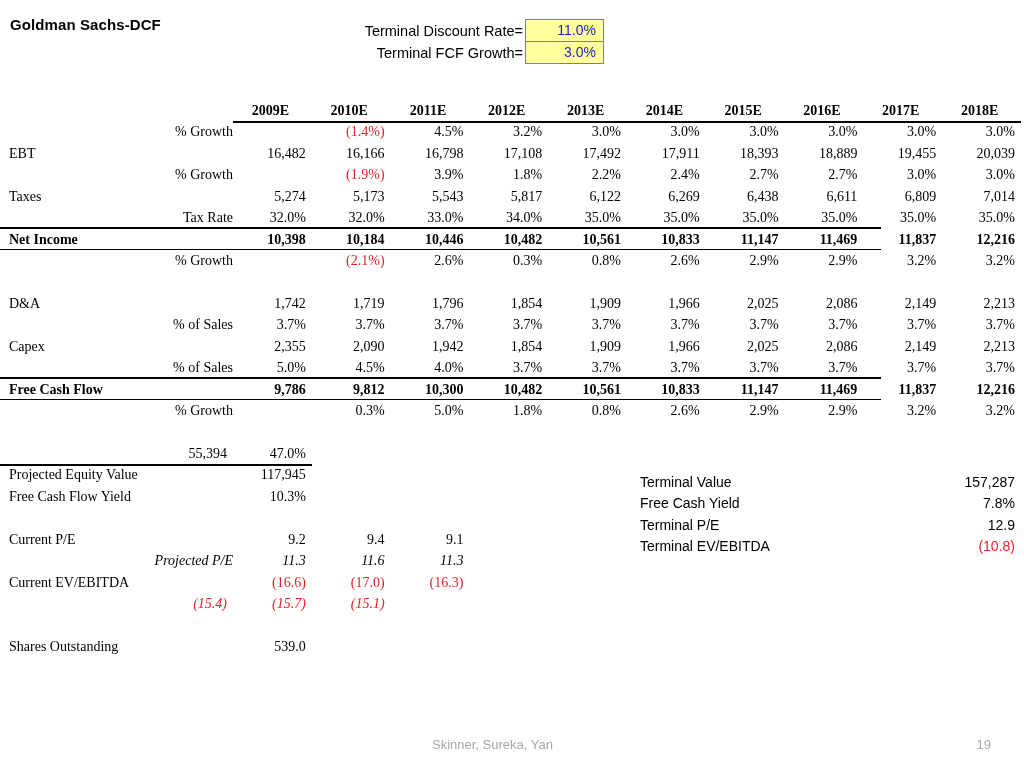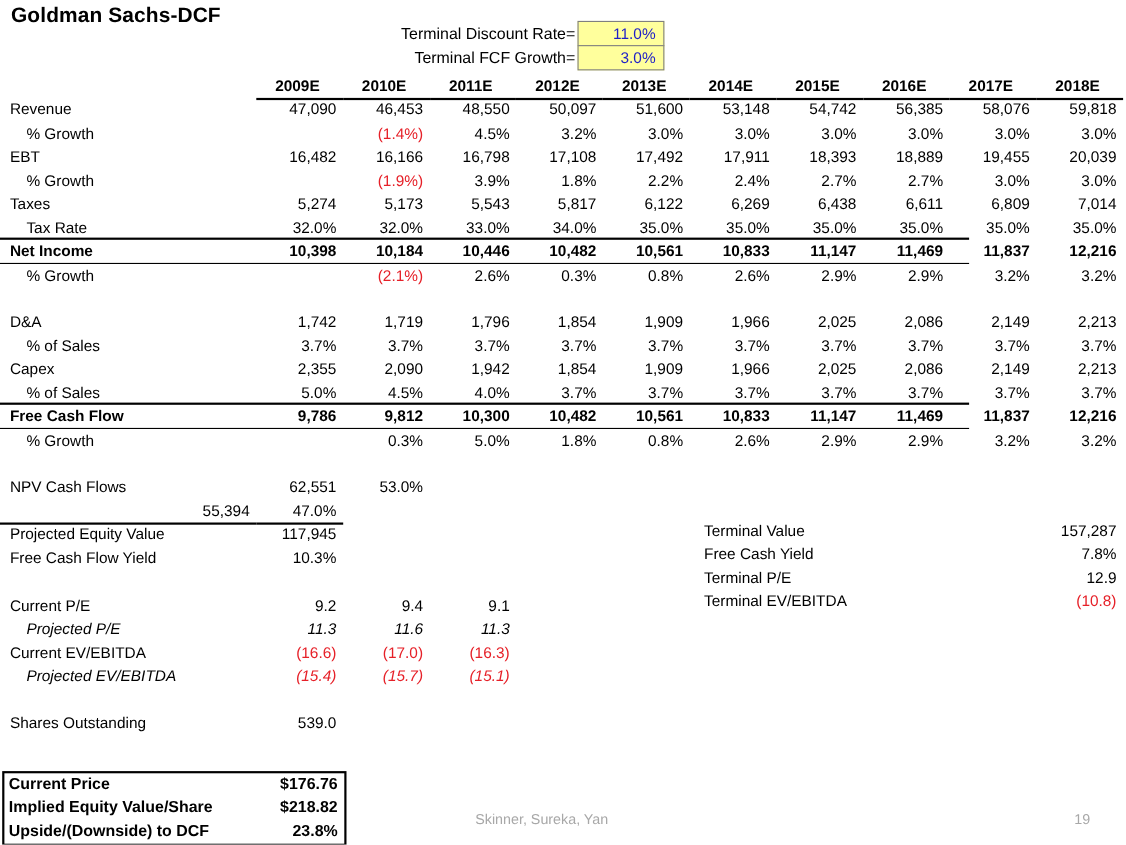--- a/index.html
+++ b/index.html
@@ -1,45 +1,45 @@
 <!DOCTYPE html>
 <html style="--neg: #e62028; --input-bg: #ffff9c; --input-text: #1e1ec8; --gray: #a8a8a8;"><head>
 <meta charset="utf-8">
 <style>
   html,body { margin:0; padding:0; background:#fff; }
   .slide {
     position:relative; width:1024px; height:768px; background:#ffffff;
     font-family:"Liberation Sans", sans-serif; color:#000; overflow:hidden;
   }
-  .title { position:absolute; left:10px; top:4px; font-size:19px; font-weight:700; letter-spacing:.1px; }
+  .title { position:absolute; left:10px; top:16px; font-size:15px; font-weight:700; letter-spacing:.1px; }
 
   
   .inputs { position:absolute; left:0; top:19px; width:707px; }
   .input-row { display:flex; height:23px; align-items:center; }
   .input-row + .input-row { margin-top:-1px; }
   .input-label { width:525px; text-align:right; font-size:14.5px; padding-right:2px; box-sizing:border-box; }
   .input-box {
     box-sizing:border-box; width:79px; height:23px; line-height:21px;
     background:var(--input-bg,#ffff9c); border:1px solid #7f7f7f;
     color:var(--input-text,#1e1ec8); font-size:14px; font-weight:400;
     text-align:right; padding-right:7px;padding-left:28px;
   }
 
   
-  .sheet { position:absolute; left:0; top:68px; width:881px; }
+  .sheet { position:absolute; left:0; top:100px; width:881px;font-family:Liberation Serif, serif; }
   .row {
     display:grid; grid-template-columns:233px repeat(10,78.8px);
     height:21.45px; box-sizing:border-box;
   }
   .cell {
     font-size:14px; line-height:21.45px; text-align:right;
     padding-right:6px; white-space:nowrap; box-sizing:border-box; height:100%;
   }
   .cell.label { text-align:left; padding-right:0; padding-left:9px; }
-  .cell.label.indent { padding-left:24px; }
+  .cell.label.indent { padding-left:7px;text-align:right; }
   .cell.year { text-align:center; font-weight:700; padding-right:4px; border-bottom:2px solid #000; }
   .row.bold .cell { font-weight:700; }
   .row.italic .cell { font-style:italic; }
   .row.bb-thick { border-bottom:2.5px solid #000; }
   .row.bb-thin  { border-bottom:1.5px solid #000; }
   .cell.pb { border-bottom:2px solid #000; }
   .neg { color:var(--neg,#e62028); }
 
   
   .terminal { position:absolute; left:640px; top:472px; width:375px; }
@@ -83,33 +83,20 @@
         <div class="cell year">2009E</div>
         <div class="cell year">2010E</div>
         <div class="cell year">2011E</div>
         <div class="cell year">2012E</div>
         <div class="cell year">2013E</div>
         <div class="cell year">2014E</div>
         <div class="cell year">2015E</div>
         <div class="cell year">2016E</div>
         <div class="cell year">2017E</div>
         <div class="cell year">2018E</div>
-      </div>
-      <div class="row">
-        <div class="cell label">Revenue</div>
-        <div class="cell val">47,090</div>
-        <div class="cell val">46,453</div>
-        <div class="cell val">48,550</div>
-        <div class="cell val">50,097</div>
-        <div class="cell val">51,600</div>
-        <div class="cell val">53,148</div>
-        <div class="cell val">54,742</div>
-        <div class="cell val">56,385</div>
-        <div class="cell val">58,076</div>
-        <div class="cell val">59,818</div>
       </div>
       <div class="row">
         <div class="cell label indent">% Growth</div>
         <div class="cell val"></div>
         <div class="cell val neg">(1.4%)</div>
         <div class="cell val">4.5%</div>
         <div class="cell val">3.2%</div>
         <div class="cell val">3.0%</div>
         <div class="cell val">3.0%</div>
         <div class="cell val">3.0%</div>
@@ -269,33 +256,20 @@
         <div class="cell val">1.8%</div>
         <div class="cell val">0.8%</div>
         <div class="cell val">2.6%</div>
         <div class="cell val">2.9%</div>
         <div class="cell val">2.9%</div>
         <div class="cell val">3.2%</div>
         <div class="cell val">3.2%</div>
       </div>
       <div class="row"></div>
       <div class="row">
-        <div class="cell label">NPV Cash Flows</div>
-        <div class="cell val">62,551</div>
-        <div class="cell val">53.0%</div>
-        <div class="cell val"></div>
-        <div class="cell val"></div>
-        <div class="cell val"></div>
-        <div class="cell val"></div>
-        <div class="cell val"></div>
-        <div class="cell val"></div>
-        <div class="cell val"></div>
-        <div class="cell val"></div>
-      </div>
-      <div class="row">
         <div class="cell val pb">55,394</div>
         <div class="cell val pb">47.0%</div>
         <div class="cell val"></div>
         <div class="cell val"></div>
         <div class="cell val"></div>
         <div class="cell val"></div>
         <div class="cell val"></div>
         <div class="cell val"></div>
         <div class="cell val"></div>
         <div class="cell val"></div>
@@ -360,21 +334,20 @@
         <div class="cell val neg">(16.3)</div>
         <div class="cell val"></div>
         <div class="cell val"></div>
         <div class="cell val"></div>
         <div class="cell val"></div>
         <div class="cell val"></div>
         <div class="cell val"></div>
         <div class="cell val"></div>
       </div>
       <div class="row italic">
-        <div class="cell label indent">Projected EV/EBITDA</div>
         <div class="cell val neg">(15.4)</div>
         <div class="cell val neg">(15.7)</div>
         <div class="cell val neg">(15.1)</div>
         <div class="cell val"></div>
         <div class="cell val"></div>
         <div class="cell val"></div>
         <div class="cell val"></div>
         <div class="cell val"></div>
         <div class="cell val"></div>
         <div class="cell val"></div>
@@ -407,31 +380,17 @@
       <div class="t-row">
         <div class="t-label">Terminal P/E</div>
         <div class="t-value">12.9</div>
       </div>
       <div class="t-row">
         <div class="t-label">Terminal EV/EBITDA</div>
         <div class="t-value neg">(10.8)</div>
       </div>
     </div>
 
-  <div class="price-box" id="price-box">
-      <div class="p-row">
-        <div class="p-label">Current Price</div>
-        <div class="p-value">$176.76</div>
-      </div>
-      <div class="p-row">
-        <div class="p-label">Implied Equity Value/Share</div>
-        <div class="p-value">$218.82</div>
-      </div>
-      <div class="p-row">
-        <div class="p-label">Upside/(Downside) to DCF</div>
-        <div class="p-value">23.8%</div>
-      </div>
-    </div>
 
   <div class="footer-authors">Skinner, Sureka, Yan</div>
   <div class="footer-page">19</div>
 
 </div>
 
 </body></html>

